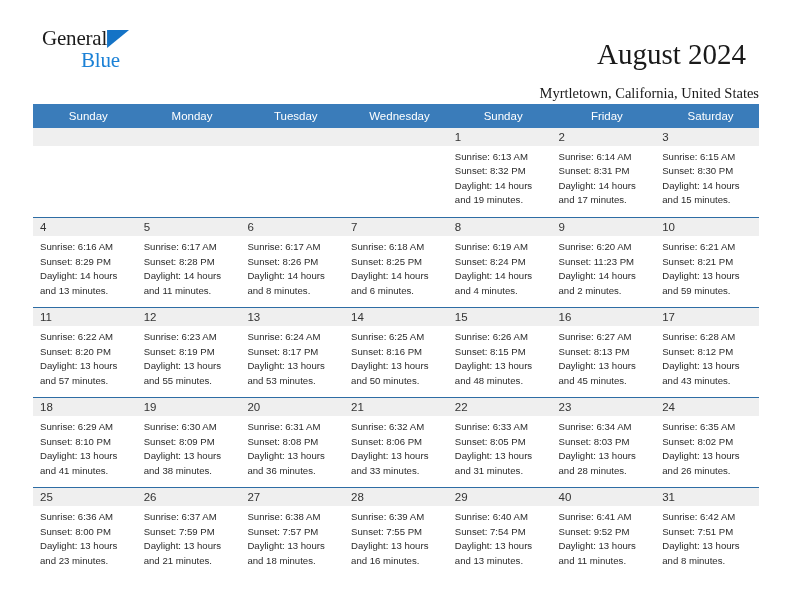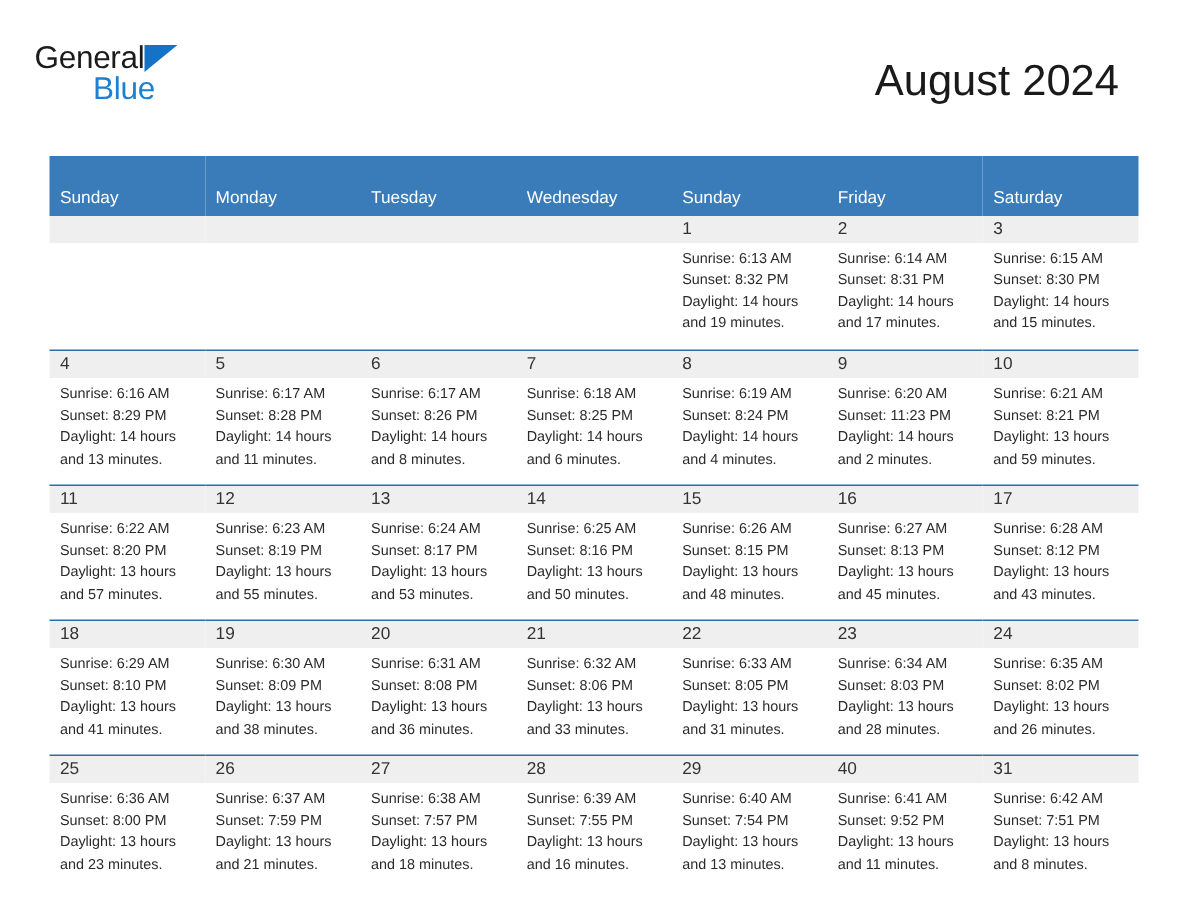--- a/index.html
+++ b/index.html
@@ -9,22 +9,23 @@
     background: #ffffff;
     font-family: "Liberation Sans", sans-serif;
     color: #1a1a1a;
     overflow: hidden;
   }
   .page { position: relative; width: 792px; height: 612px; }
 
   
   .header {
     position: absolute;
-    left: 23px; top: 28px; right: 33px;
+    left: 42px; top: 28px; right: 33px;
     height: 72px;
+    font-family: Liberation Serif, serif;
   }
   .brand {
     position: absolute; left: 0; top: 0;
     width: 220px;
   }
   .brand-row1 {
     display: flex; align-items: flex-start;
     line-height: 1;
   }
   .brand-general {
@@ -75,22 +76,22 @@
   table.cal {
     width: 726px;
     border-collapse: collapse;
     table-layout: fixed;
   }
   table.cal th {
     background: #3a7cba;
     color: #ffffff;
     font-size: 11.5px;
     font-weight: normal;
-    text-align: left;
-    padding: 22px 0 5px 7px;
+    text-align: center;
+    padding: 6px 0 5px 7px;
     height: 21px;
     line-height: 1.1;
   }
   table.cal td {
     vertical-align: top;
     padding: 0;
     height: 90px;
     border-top: 1px solid #2e6da4;
   }
   table.cal tr.week:first-child td { border-top: none; }
@@ -122,20 +123,21 @@
     <div class="brand">
       <div class="brand-row1">
         <span class="brand-general">General</span>
         <span class="brand-tri"></span>
       </div>
       <span class="brand-blue">Blue</span>
     </div>
 
     <div class="titles">
       <h1 class="cal-title">August 2024</h1>
+      <div class="cal-subtitle">Myrtletown, California, United States</div>
     </div>
 
   </div>
 
   <div class="cal-wrap">
     <table class="cal">
       <thead>
         <tr>
           <th>Sunday</th>
           <th>Monday</th>

